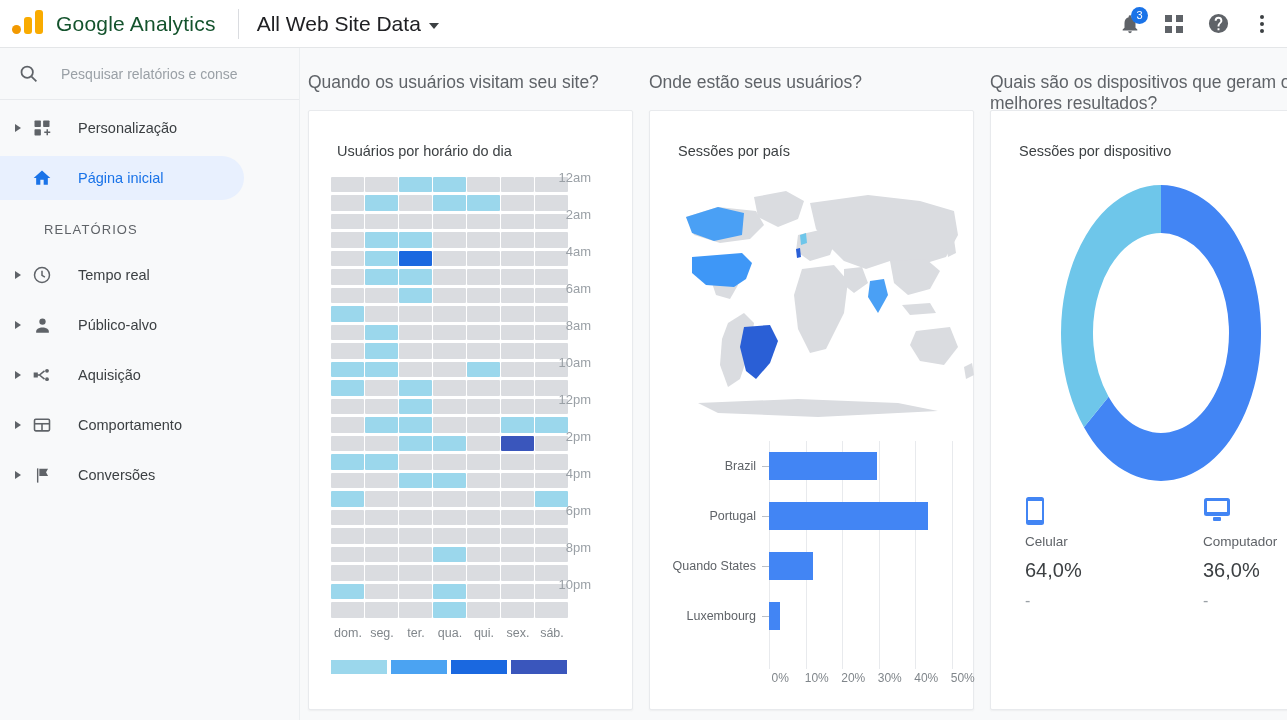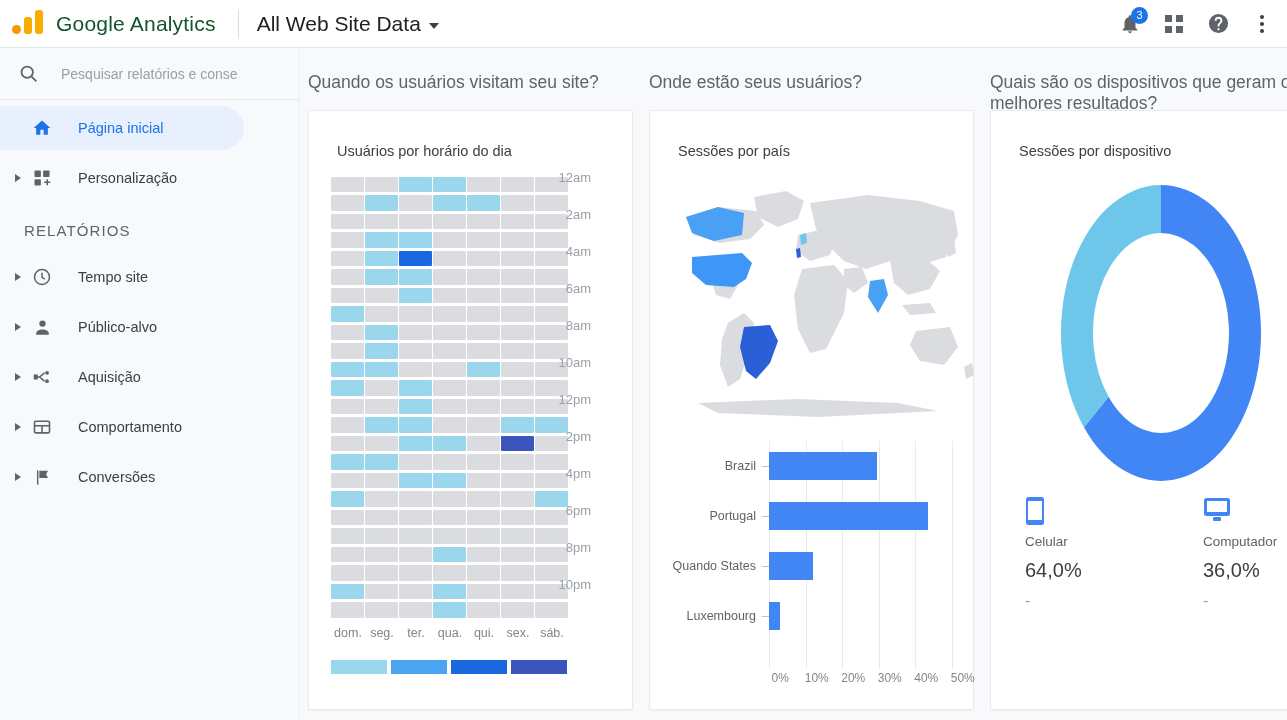--- a/index.html
+++ b/index.html
@@ -136,22 +136,22 @@
   .nav-item .nav-label {
     margin-left: 24px; font-size: 14.5px; color: #3c4043;
     white-space: nowrap;
   }
   .nav-item.active { background: #e8f0fe; }
   .nav-item.active .nav-icon { color: #1a73e8; }
   .nav-item.active .nav-label { color: #1a73e8; }
   .nav-item.no-exp .nav-icon { margin-left: 30px; }
 
   .section-label {
-    font-size: 15px; color: #5f6368;
-    letter-spacing: 1.1px; padding: 16px 0 10px 24px;
+    font-size: 13px; color: #5f6368;
+    letter-spacing: 1.1px; padding: 16px 0 10px 44px;
   }
 
   
   .main {
     position: absolute; top: 48px; left: 300px;
     width: 987px; height: 672px;
     background: #f8f9fa;
     overflow: hidden;
   }
   .cards-row { display: flex; }
@@ -327,57 +327,57 @@
 
 <div class="sidebar">
   <div class="search-row">
     <svg width="21" height="21" viewBox="0 0 24 24" fill="none" stroke="#5f6368" stroke-width="2">
       <circle cx="10.5" cy="10.5" r="6.5"></circle>
         <line x1="15.5" y1="15.5" x2="21" y2="21"></line>
     </svg>
     <input class="search-input" type="text" placeholder="Pesquisar relatórios e conse" style="">
   </div>
 
-  <div class="nav-item active no-exp">
-    <span class="nav-icon">
-      <svg width="20" height="20" viewBox="0 0 24 24" fill="currentColor">
-          <path d="M10 20v-6h4v6h5v-8h3L12 3 2 12h3v8z"></path>
-        </svg>
-    </span>
-    <span class="nav-label">Página inicial</span>
-  </div>
-
   <div class="nav-item">
     <span class="expander">
         <span class="tri"></span>
       </span>
     <span class="nav-icon">
       <svg width="18" height="18" viewBox="0 0 24 24" fill="currentColor">
         <rect x="2" y="2" width="8.5" height="8.5" rx="1"></rect>
           <rect x="13.5" y="2" width="8.5" height="8.5" rx="1"></rect>
         <rect x="2" y="13.5" width="8.5" height="8.5" rx="1"></rect>
         <path d="M18 13.5v3h-3v2h3v3h2v-3h3v-2h-3v-3z"></path>
       </svg>
     </span>
     <span class="nav-label">Personalização</span>
   </div>
 
+  <div class="nav-item active no-exp">
+    <span class="nav-icon">
+      <svg width="20" height="20" viewBox="0 0 24 24" fill="currentColor">
+          <path d="M10 20v-6h4v6h5v-8h3L12 3 2 12h3v8z"></path>
+        </svg>
+    </span>
+    <span class="nav-label">Página inicial</span>
+  </div>
+
   <div class="section-label">RELATÓRIOS</div>
 
   <div class="nav-item">
     <span class="expander">
         <span class="tri"></span>
       </span>
     <span class="nav-icon">
       <svg width="20" height="20" viewBox="0 0 24 24" fill="none" stroke="currentColor" stroke-width="1.8">
         <circle cx="12" cy="12" r="9"></circle>
           <path d="M12 7v5.5l3.5 2"></path>
       </svg>
     </span>
-    <span class="nav-label">Tempo site</span>
+    <span class="nav-label">Tempo real</span>
   </div>
 
   <div class="nav-item">
     <span class="expander">
         <span class="tri"></span>
       </span>
     <span class="nav-icon">
       <svg width="19" height="19" viewBox="0 0 24 24" fill="currentColor">
         <circle cx="12" cy="7" r="4"></circle>
           <path d="M4 21v-1.5c0-3 3.6-5 8-5s8 2 8 5V21z"></path>

